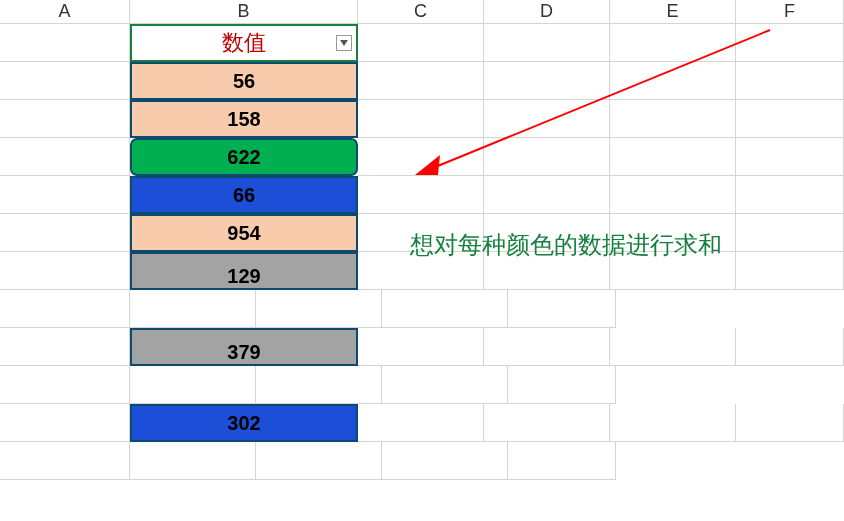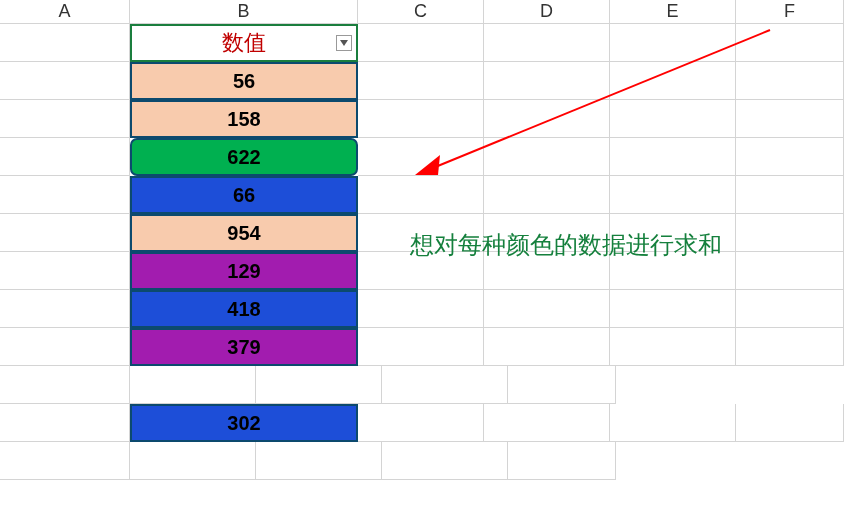--- a/index.html
+++ b/index.html
@@ -79,21 +79,21 @@
     .filter-btn svg { width: 8px; height: 6px; }
 
     .data-cell {
       font-weight: bold;
       color: #000;
       border: 2px solid #0c4a6e;
     }
     .fill-peach  { background: #f8cbad; }
     .fill-green  { background: #00b050; border-radius: 7px; }
     .fill-yellow { background: #1d4ed8; }
-    .fill-blue   { background: #a21caf; }
+    .fill-blue   { background: #a3a3a3; align-items: flex-end; }
 
     .annotation {
       position: absolute;
       left: 410px;
       top: 190px;
       color: #15803d;
       font-size: 24px;
       white-space: nowrap;
       pointer-events: none;
       margin-top: 39px;
@@ -195,23 +195,20 @@
           <div class="cell col-B data-cell fill-blue">
             <span>129</span>
           </div>
           <div class="cell col-C"></div>
           <div class="cell col-D"></div>
           <div class="cell col-E"></div>
           <div class="cell col-F"></div>
         </div>
         <div class="row">
           <div class="cell col-A"></div>
-          <div class="cell col-B data-cell fill-yellow">
-            <span>418</span>
-          </div>
           <div class="cell col-C"></div>
           <div class="cell col-D"></div>
           <div class="cell col-E"></div>
           <div class="cell col-F"></div>
         </div>
         <div class="row">
           <div class="cell col-A"></div>
           <div class="cell col-B data-cell fill-blue">
             <span>379</span>
           </div>

